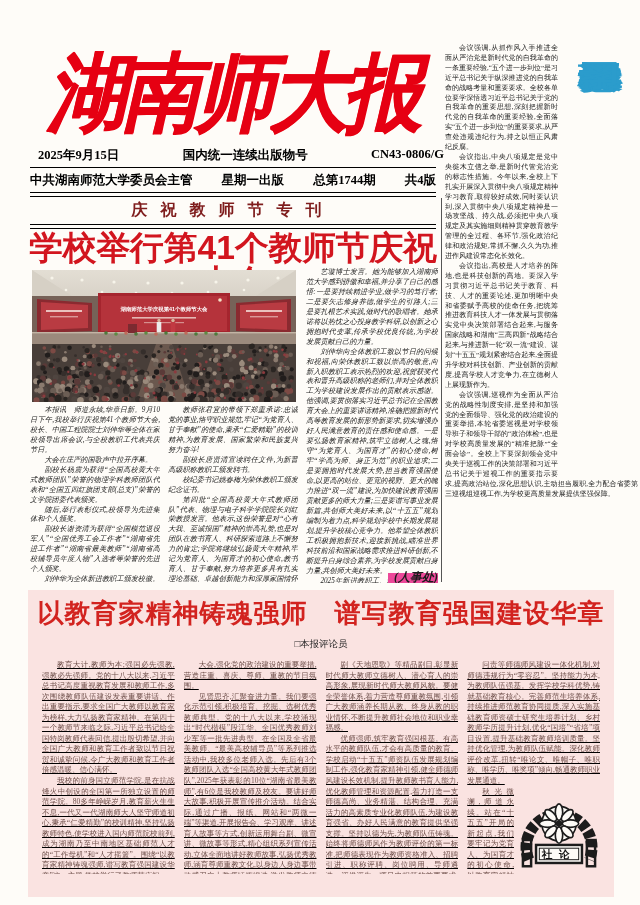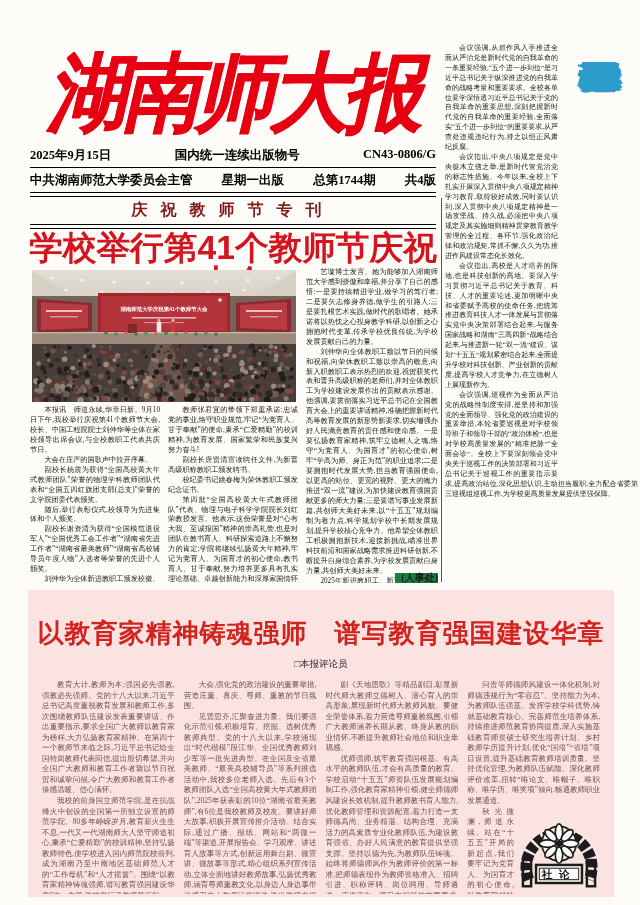--- a/index.html
+++ b/index.html
@@ -7,61 +7,61 @@
         font-family:"Liberation Serif","DejaVu Serif",serif;}
 
   
   .masthead{position:absolute;left:28px;top:40px;width:408px;text-align:center;
     font-family:"Liberation Serif","DejaVu Serif",serif;font-style:italic;font-weight:bold;
     font-size:79px;line-height:100px;color:#e60012;letter-spacing:-5px;
     transform:scaleY(1.08);transform-origin:top center;
     text-shadow:1px 0 #e60012,0 1px #e60012;}
   .hdr-row{position:absolute;left:30px;width:406px;display:flex;justify-content:space-between;
     font-weight:bold;font-size:12.5px;color:#000;white-space:nowrap;}
-  .hdr-row-1{top:147px;}
+  .hdr-row-1{top:147px;margin-left:8px;}
   .hdr-row-2{top:172px;}
   .rule-single{position:absolute;left:30px;width:406px;top:167px;border-top:1.5px solid #000;}
   .rule-double{position:absolute;left:30px;width:406px;height:3px;border-top:1.5px solid #000;border-bottom:1.5px solid #000;}
   .rd-a{top:192px;}
   .rd-b{top:224px;}
   .special-banner{position:absolute;left:30px;top:200px;width:406px;text-align:center;
     color:#7f1d1d;font-weight:bold;font-size:16px;letter-spacing:13px;}
 
   
   .main-headline{position:absolute;left:28px;top:231px;width:410px;text-align:center;
     color:#d2151e;font-weight:900;font-size:33px;line-height:34px;letter-spacing:0px;
     font-family:"Liberation Sans","DejaVu Sans",sans-serif;transform:scaleX(1.02);}
   .photo{position:absolute;left:32px;top:270px;width:264px;height:132px;background:#cfc8be;overflow:hidden;}
   .photo svg{display:block;}
-  .mcol{position:absolute;text-align:justify;overflow:hidden;font-size:7.2px;line-height:9.95px;color:#1b1b1b;}
+  .mcol{position:absolute;text-align:justify;overflow:hidden;font-size:7.2px;line-height:9.95px;color:#1b1b1b;font-style:italic;}
   .mcol p{margin:0;text-indent:2em;}
   .mcol-1{left:30px;top:406px;width:130px;height:177px;}
   .mcol-2{left:168px;top:406px;width:130px;height:177px;}
   .mcol-3{left:306px;top:268px;width:132px;height:315px;}
-  .story-sig{position:absolute;right:0;bottom:0;background:#15803d;padding-left:6px;
-    font-size:10px;font-weight:bold;}
+  .story-sig{position:absolute;right:0;bottom:0;background:#ec4899;padding-left:6px;
+    font-size:12px;font-weight:bold;}
 
   
   .v-separator{position:absolute;left:441px;top:198px;width:1px;height:384px;background:#555;}
   .side-body{position:absolute;left:445px;top:44px;width:193px;height:534px;overflow:hidden;
     text-align:justify;font-size:7px;line-height:9.9px;color:#1a1a1a;}
   .side-body p{margin:0;text-indent:2em;}
   .side-float{float:right;width:80px;height:430px;}
   .side-headline{position:absolute;top:42px;right:2px;width:74px;height:704px;
     writing-mode:vertical-rl;text-orientation:upright;
     font-family:"Liberation Sans","DejaVu Sans",sans-serif;font-weight:900;
     font-size:44px;line-height:74px;letter-spacing:0;color:#2b9ccc;
     transform:scaleY(0.61);transform-origin:top center;}
 
   
   .editorial{position:absolute;left:28px;top:590px;width:586px;height:307px;background:#fae3e1;}
-  .ed-title{padding-top:26px;text-align:center;color:#d2231f;font-weight:900;font-size:26px;
+  .ed-title{padding-top:6px;text-align:center;color:#d2231f;font-weight:900;font-size:26px;
     letter-spacing:1px;font-family:"Liberation Sans","DejaVu Sans",sans-serif;}
   .ed-byline{margin-top:7px;text-align:center;font-size:9.5px;color:#222;}
-  .ed-body{display:flex;gap:9px;padding:9px 14px 0 14px;}
+  .ed-body{display:flex;gap:9px;padding:9px 14px 0 14px;text-decoration:underline;}
   .ed-col{flex:1;height:214px;overflow:hidden;text-align:justify;
     font-size:7.5px;line-height:10.55px;color:#6e4f4a;}
   .ed-col p{margin:0;text-indent:2em;}
   .seal{float:right;width:82px;height:84px;margin:2px 0 0 4px;}
 </style>
 </head>
 <body>
 
 <div class="page">
 

